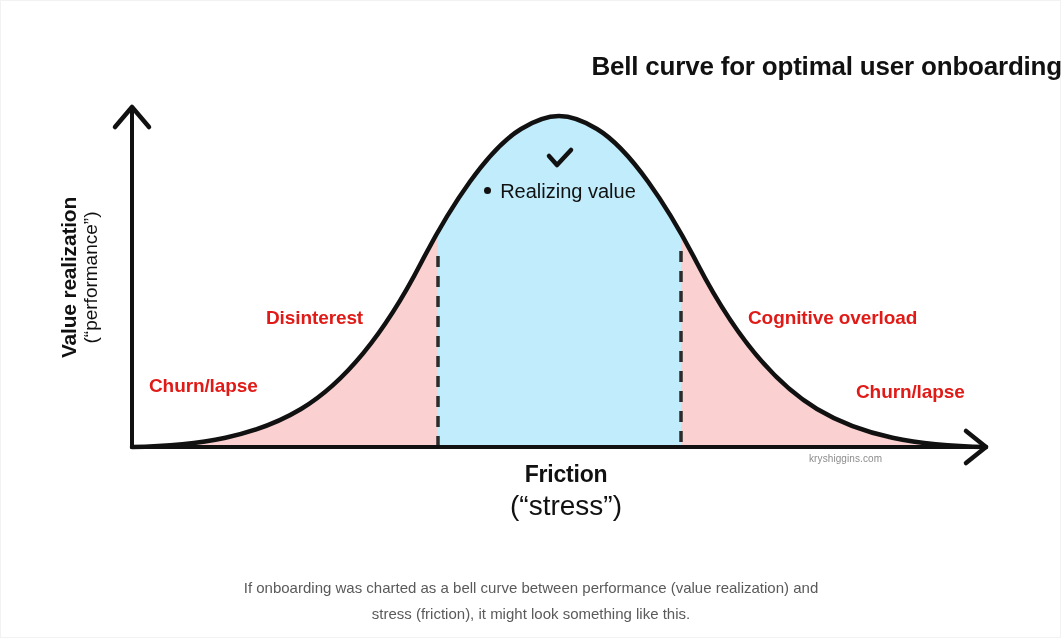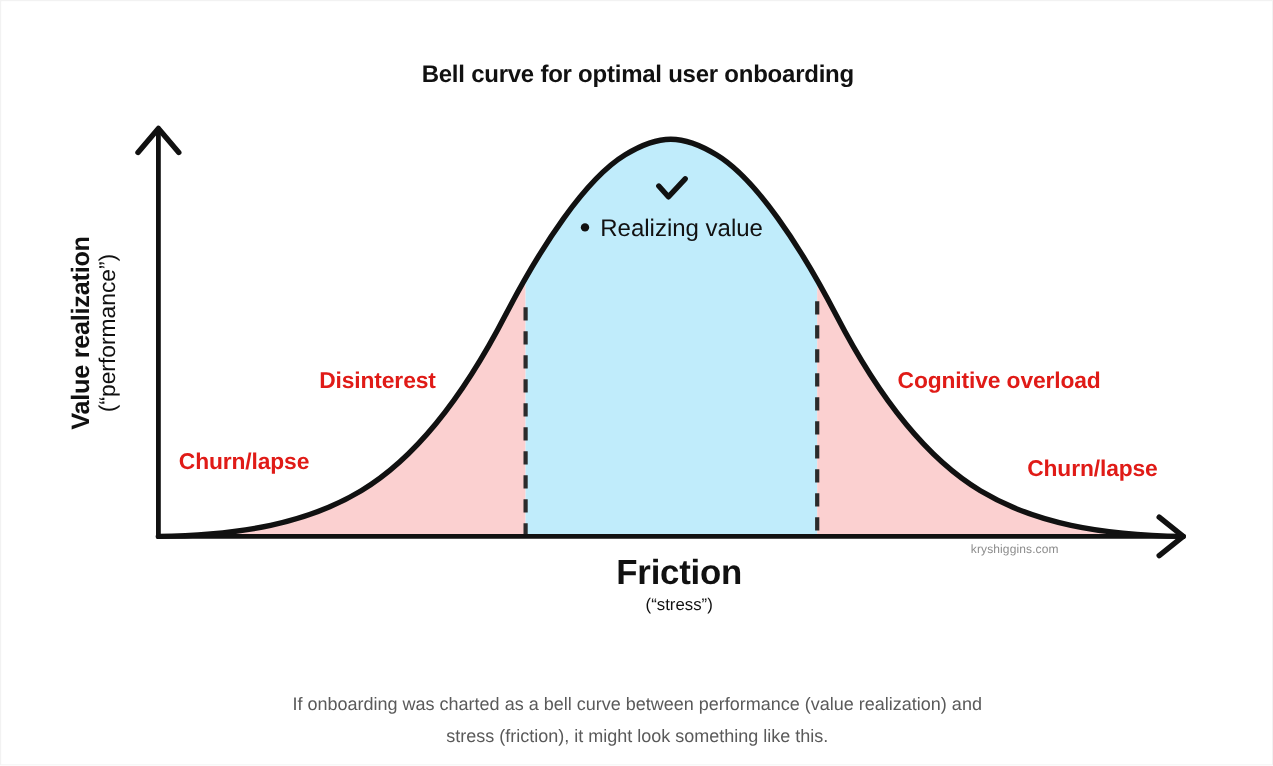--- a/index.html
+++ b/index.html
@@ -19,23 +19,23 @@
     height: 638px;
     background: #ffffff;
     box-sizing: border-box;
     border: 1px solid #f2f2f2;
   }
   .figure-title {
     position: absolute;
     left: 0;
     top: 50px;
     width: 1061px;
-    text-align: center;
+    text-align: right;
     font-family: "Liberation Sans", sans-serif;
-    font-size: 20px;
+    font-size: 26px;
     font-weight: bold;
     color: #111111;
     letter-spacing: -0.2px;
   }
   #chart-area {
     position: absolute;
     left: 0;
     top: 0;
     width: 1061px;
     height: 545px;
@@ -77,28 +77,28 @@
   .x-axis-label {
     position: absolute;
     left: 420px;
     top: 461px;
     width: 290px;
     text-align: center;
     line-height: 1.12;
   }
   .x-axis-label .main {
     display: block;
-    font-size: 29px;
+    font-size: 23px;
     font-weight: bold;
     color: #111111;
     letter-spacing: -0.2px;
   }
   .x-axis-label .sub {
     display: block;
-    font-size: 14px;
+    font-size: 28px;
     font-weight: normal;
     color: #111111;
     margin-top: 2px;
   }
   
   .annot {
     position: absolute;
     font-size: 19px;
     font-weight: bold;
     color: #e01b17;

